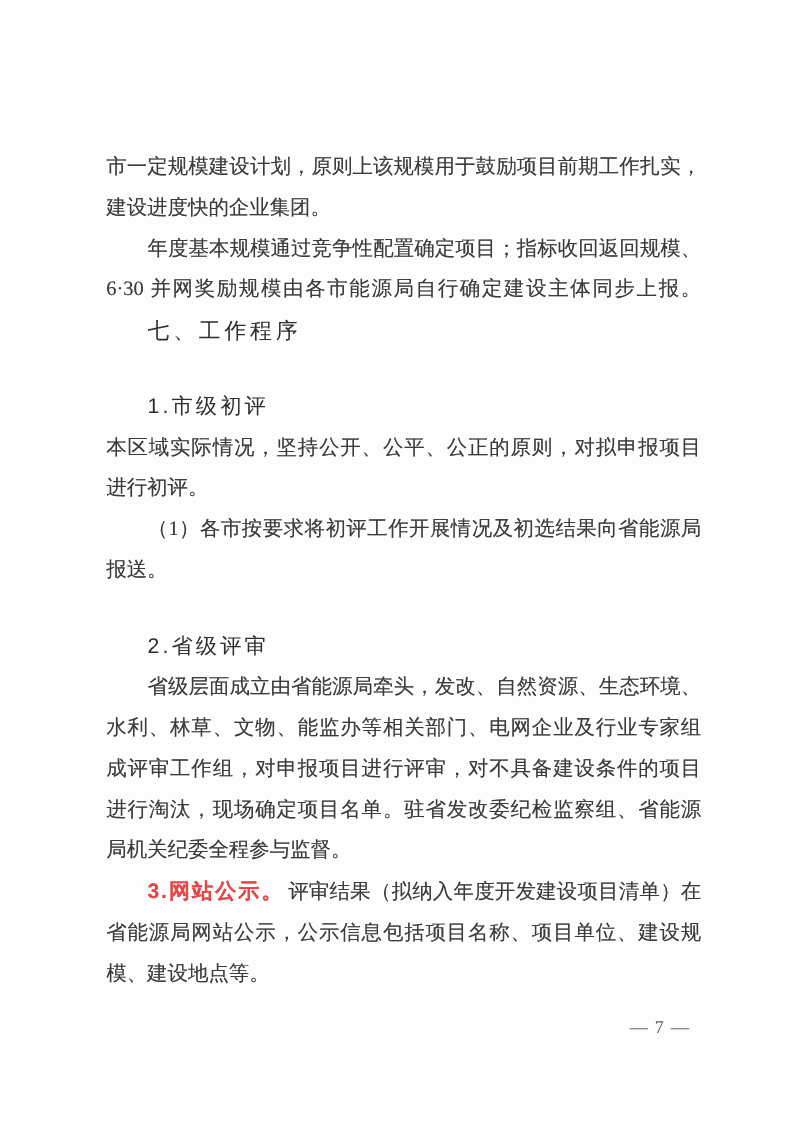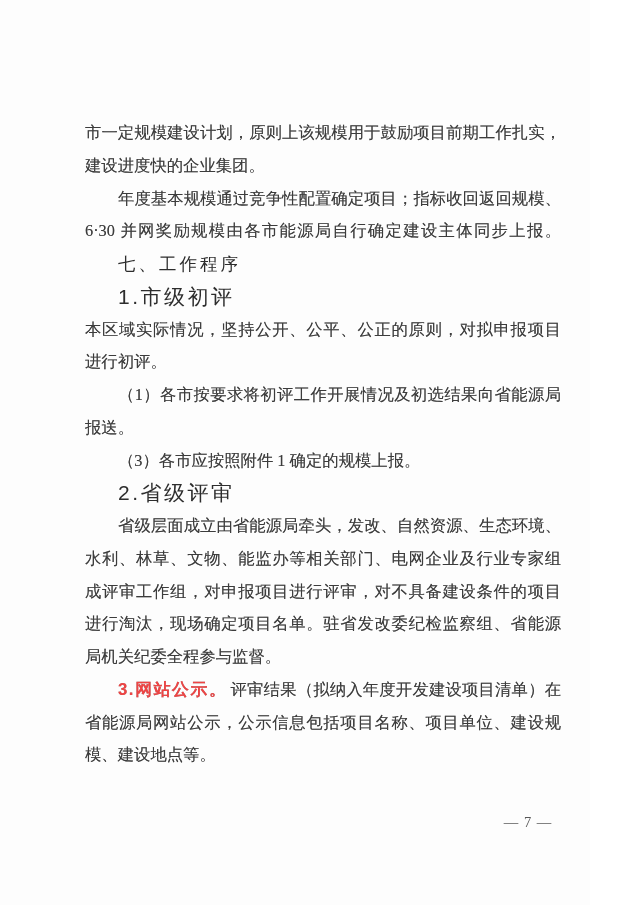--- a/index.html
+++ b/index.html
@@ -32,21 +32,21 @@
     padding-left:33px;
   }
   .line.heading1,
   .line.heading2{
     font-family:"Liberation Sans","DejaVu Sans",sans-serif;
     font-weight:400;
     color:#2d2d2d;
     text-shadow:none;
   }
   .line.heading1{font-size:17.5px;letter-spacing:3px;}
-  .line.heading2{font-size:21px;letter-spacing:2.5px;}
+  .line.heading2{font-size:17px;letter-spacing:2.5px;margin-top:28px;}
   .lead{
     font-family:"Liberation Sans","DejaVu Sans",sans-serif;
     font-weight:700;
     font-size:16.8px;
     letter-spacing:1.5px;
     color:#ef4444;
     padding-right:3px;
   }
   .page-number{
     position:absolute;
@@ -66,21 +66,20 @@
       <div class="line body fill">市一定规模建设计划，原则上该规模用于鼓励项目前期工作扎实，</div>
       <div class="line body">建设进度快的企业集团。</div>
       <div class="line body indent fill">年度基本规模通过竞争性配置确定项目；指标收回返回规模、</div>
       <div class="line body fill">6·30 并网奖励规模由各市能源局自行确定建设主体同步上报。</div>
       <div class="line heading1 indent">七、工作程序</div>
       <div class="line heading2 indent">1.市级初评</div>
       <div class="line body fill">本区域实际情况，坚持公开、公平、公正的原则，对拟申报项目</div>
       <div class="line body">进行初评。</div>
       <div class="line body indent fill">（1）各市按要求将初评工作开展情况及初选结果向省能源局</div>
       <div class="line body">报送。</div>
-      <div class="line body indent">（3）各市应按照附件 1 确定的规模上报。</div>
       <div class="line heading2 indent">2.省级评审</div>
       <div class="line body indent fill">省级层面成立由省能源局牵头，发改、自然资源、生态环境、</div>
       <div class="line body fill">水利、林草、文物、能监办等相关部门、电网企业及行业专家组</div>
       <div class="line body fill">成评审工作组，对申报项目进行评审，对不具备建设条件的项目</div>
       <div class="line body fill">进行淘汰，现场确定项目名单。驻省发改委纪检监察组、省能源</div>
       <div class="line body">局机关纪委全程参与监督。</div>
       <div class="line body indent fill"><span class="lead">3.网站公示。</span>评审结果（拟纳入年度开发建设项目清单）在</div>
       <div class="line body fill">省能源局网站公示，公示信息包括项目名称、项目单位、建设规</div>
       <div class="line body">模、建设地点等。</div>
     </div>

